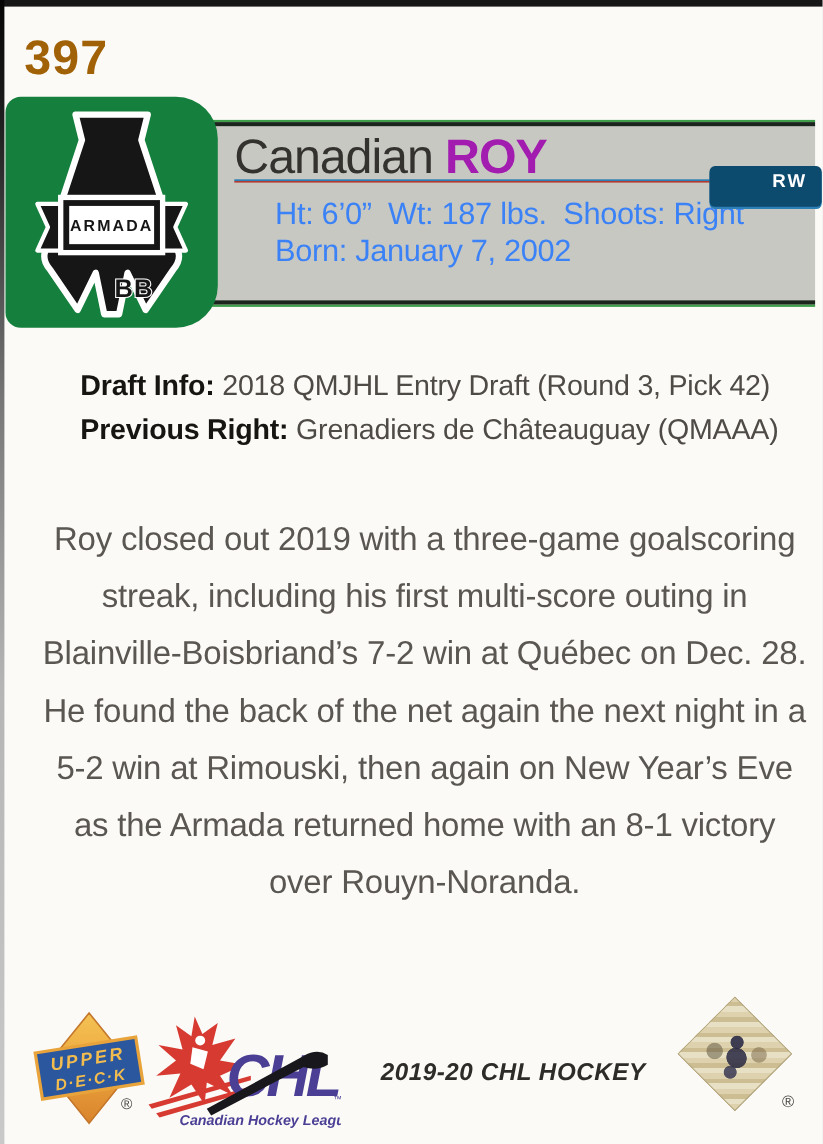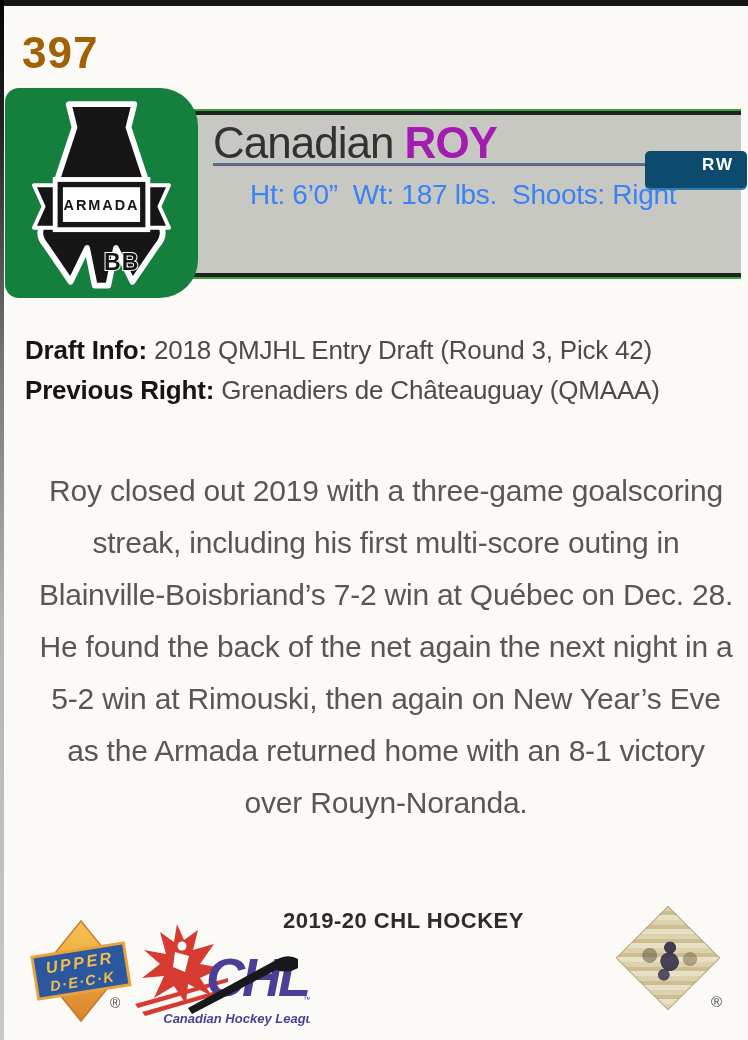--- a/index.html
+++ b/index.html
@@ -32,31 +32,31 @@
     background:linear-gradient(to bottom,#2d7fb5 0 50%,#b23b30 50% 100%);}
   .pos-badge{position:absolute;left:645px;top:151px;width:58px;height:37px;z-index:5;
     background:#0c4a6e;border-radius:5px;color:#fff;font-weight:700;font-size:17px;
     letter-spacing:2px;text-align:center;line-height:27px;box-shadow:0 2px 0 #2d7fb5;padding-left:44px;}
   .stats{position:absolute;left:213px;top:178px;z-index:4;font-size:28px;color:#3b82f6;
     letter-spacing:-0.3px;margin-left:37px;}
   .stats div{height:33px;line-height:33px;white-space:pre;}
   
   .info-block{position:absolute;left:25px;top:330px;width:706px;z-index:2;font-size:26px;
     letter-spacing:-0.2px;}
-  .info-line{height:40px;line-height:40px;white-space:nowrap;}
+  .info-line{height:40px;line-height:40px;white-space:nowrap;margin-left:48px;}
   .info-line .lbl{font-weight:700;color:#171511;}
   .info-line .val{color:#4e4a45;}
   
   .bio{position:absolute;left:36px;top:465px;width:700px;z-index:2;
     font-size:30px;line-height:52px;color:#5a5651;text-align:center;letter-spacing:-0.2px;}
   
   .ud-logo{position:absolute;left:28px;top:918px;width:106px;height:106px;}
   .ud-reg{position:absolute;left:110px;top:995px;font-size:14px;color:#4a4a48;}
   .chl-logo{position:absolute;left:130px;top:920px;width:180px;height:110px;}
-  .footer-text{position:absolute;left:283px;top:908px;width:304px;text-align:left;}
+  .footer-text{position:absolute;left:283px;top:962px;width:304px;text-align:right;font-style:italic;}
   .footer-title{font-size:22px;font-weight:700;color:#2e2c28;letter-spacing:0.5px;}
   .footer-copy{font-size:13.5px;font-weight:600;color:#56524c;line-height:17px;margin-top:3px;}
   
   .holo-wrap{position:absolute;left:612px;top:902px;width:112px;height:112px;}
   .holo{position:absolute;left:19px;top:19px;width:74px;height:74px;transform:rotate(45deg);
     background:
       radial-gradient(circle at 42% 38%, rgba(43,43,70,.9) 0 9%, transparent 10%),
       radial-gradient(ellipse at 55% 52%, rgba(40,40,66,.85) 0 16%, transparent 17%),
       radial-gradient(circle at 62% 70%, rgba(46,46,76,.8) 0 8%, transparent 9%),
       radial-gradient(circle at 30% 65%, rgba(90,80,60,.5) 0 10%, transparent 11%),
@@ -91,20 +91,21 @@
   <div class="hdr-bg"></div>
   <div class="hdr-dark-bot"></div>
   <div class="hdr-green-bot"></div>
 
   <div class="player-name"><span>Canadian</span> <span class="last">ROY</span></div>
   <div class="name-rule"></div>
   <div class="pos-badge">RW</div>
 
   <div class="stats">
     <div>Ht: 6’0”  Wt: 187 lbs.  Shoots: Right</div>
+    <div>Born: January 7, 2002</div>
   </div>
 
   <div class="info-block">
     <div class="info-line"><span class="lbl">Draft Info:</span><span class="val"> 2018 QMJHL Entry Draft (Round 3, Pick 42)</span></div>
     <div class="info-line"><span class="lbl">Previous Right:</span><span class="val"> Grenadiers de Châteauguay (QMAAA)</span></div>
   </div>
 
   <div class="bio">Roy closed out 2019 with a three-game goalscoring streak, including his first multi-score outing in Blainville-Boisbriand’s 7-2 win at Québec on Dec. 28. He found the back of the net again the next night in a 5-2 win at Rimouski, then again on New Year’s Eve as the Armada returned home with an 8-1 victory over Rouyn-Noranda.</div>
 
   <svg class="ud-logo" viewBox="0 0 110 110">

